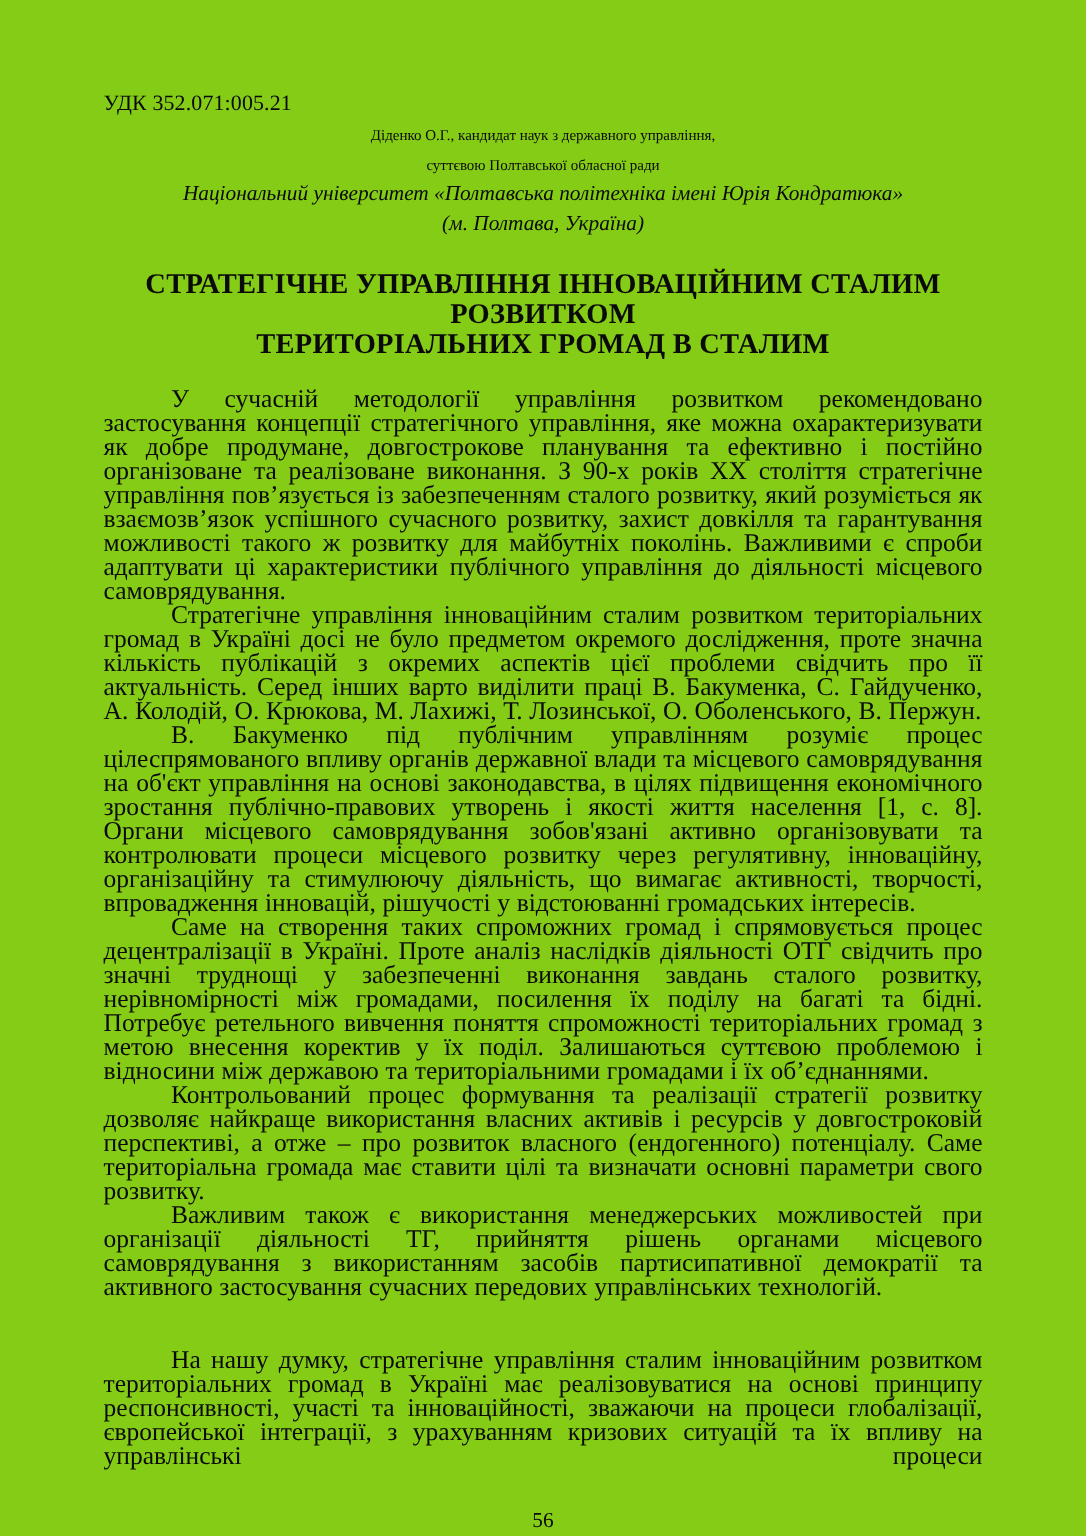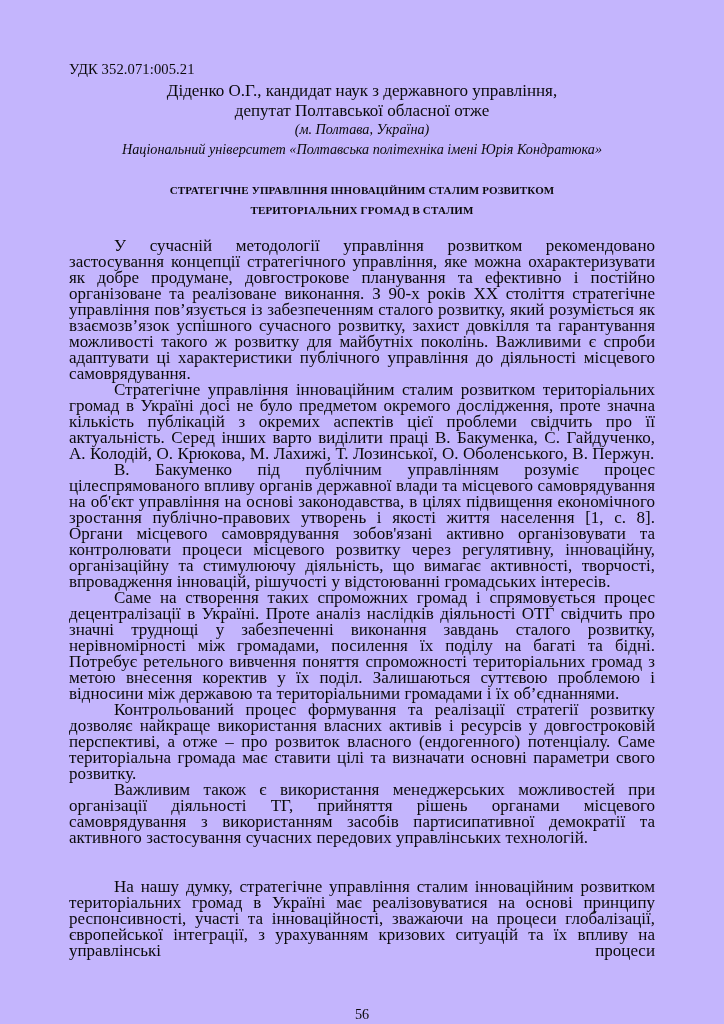--- a/index.html
+++ b/index.html
@@ -11,21 +11,21 @@
   body {
     font-family: "Liberation Serif", "DejaVu Serif", serif;
     color: #0a0a0a;
     -webkit-font-smoothing: antialiased;
   }
   .page {
     position: relative;
     width: 724px;
     height: 1024px;
     margin: 0 auto;
-    background: #c4b5fd;
+    background: #84cc16;
     box-sizing: border-box;
     overflow: hidden;
   }
   .content {
     position: absolute;
     left: 69px;
     top: 60px;
     width: 586px;
   }
 
@@ -33,35 +33,35 @@
   .udk {
     font-size: 14.6px;
     line-height: 19px;
     text-align: left;
     letter-spacing: 0.1px;
   }
   .byline-block {
     margin-top: 2px;
   }
   .byline {
-    font-size: 17px;
+    font-size: 10px;
     line-height: 19.5px;
     text-align: center;
   }
   .affil {
     font-size: 14.2px;
     line-height: 19.5px;
     text-align: center;
     font-style: italic;
   }
 
   
   .doc-title {
     margin-top: 21px;
-    font-size: 11px;
+    font-size: 19px;
     line-height: 20px;
     font-weight: bold;
     text-align: center;
     letter-spacing: 0.15px;
   }
   .doc-title .tline {
     display: block;
   }
 
   
@@ -103,23 +103,23 @@
 <body>
 
 <div class="page">
 
   <div class="content">
 
     <div class="udk">УДК 352.071:005.21</div>
 
     <div class="byline-block">
       <div class="byline">Діденко О.Г., кандидат наук з державного управління,</div>
-      <div class="byline">депутат Полтавської обласної отже</div>
+      <div class="byline">суттєвою Полтавської обласної ради</div>
+      <div class="affil">Національний університет «Полтавська політехніка імені Юрія Кондратюка»</div>
       <div class="affil">(м. Полтава, Україна)</div>
-      <div class="affil">Національний університет «Полтавська політехніка імені Юрія Кондратюка»</div>
     </div>
 
     <h1 class="doc-title">
       <span class="tline">СТРАТЕГІЧНЕ УПРАВЛІННЯ ІННОВАЦІЙНИМ СТАЛИМ РОЗВИТКОМ</span>
       <span class="tline">ТЕРИТОРІАЛЬНИХ ГРОМАД В СТАЛИМ</span>
     </h1>
 
     <div class="body-block">
       <p class="para">У сучасній методології управління розвитком рекомендовано застосування концепції стратегічного управління, яке можна охарактеризувати як добре продумане, довгострокове планування та ефективно і постійно організоване та реалізоване виконання. З 90-х років ХХ століття стратегічне управління пов’язується із забезпеченням сталого розвитку, який розуміється як взаємозв’язок  успішного сучасного розвитку, захист довкілля та гарантування можливості такого ж розвитку для майбутніх поколінь. Важливими є спроби адаптувати ці характеристики публічного управління до діяльності місцевого самоврядування.</p>
       <p class="para">Стратегічне управління інноваційним сталим розвитком територіальних громад в Україні досі не було предметом окремого дослідження, проте значна кількість публікацій з окремих аспектів цієї проблеми свідчить про її актуальність. Серед інших варто виділити праці В. Бакуменка, С. Гайдученко, А. Колодій, О. Крюкова, М. Лахижі, Т. Лозинської, О. Оболенського, В. Пержун.</p>

